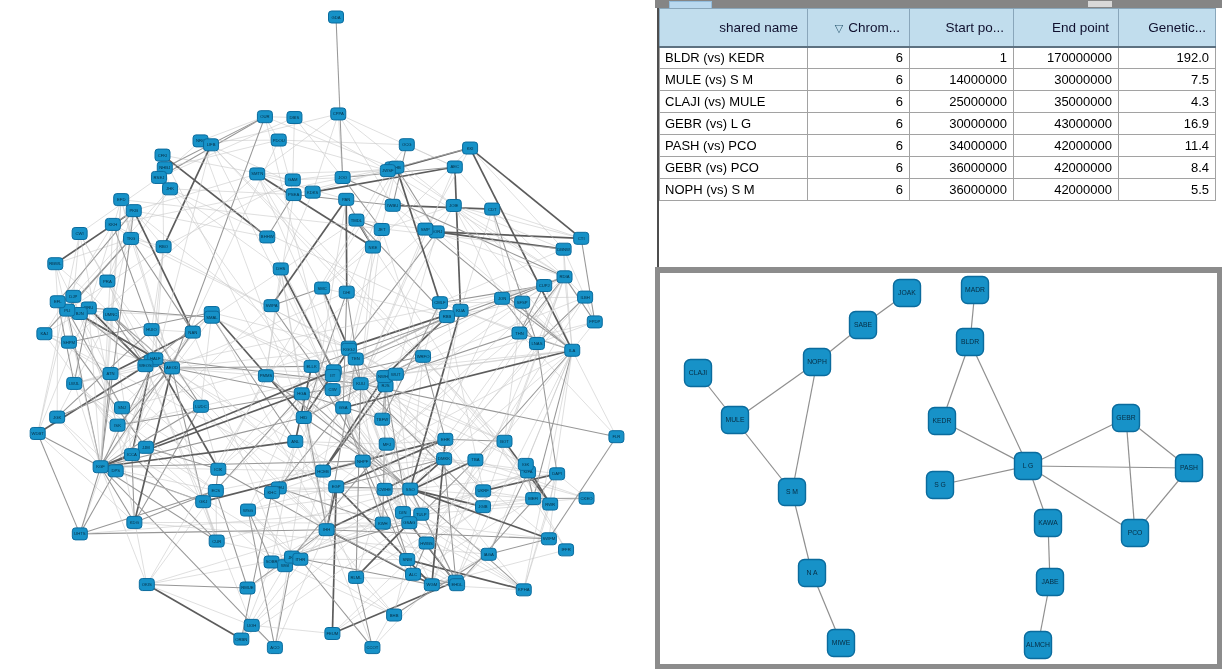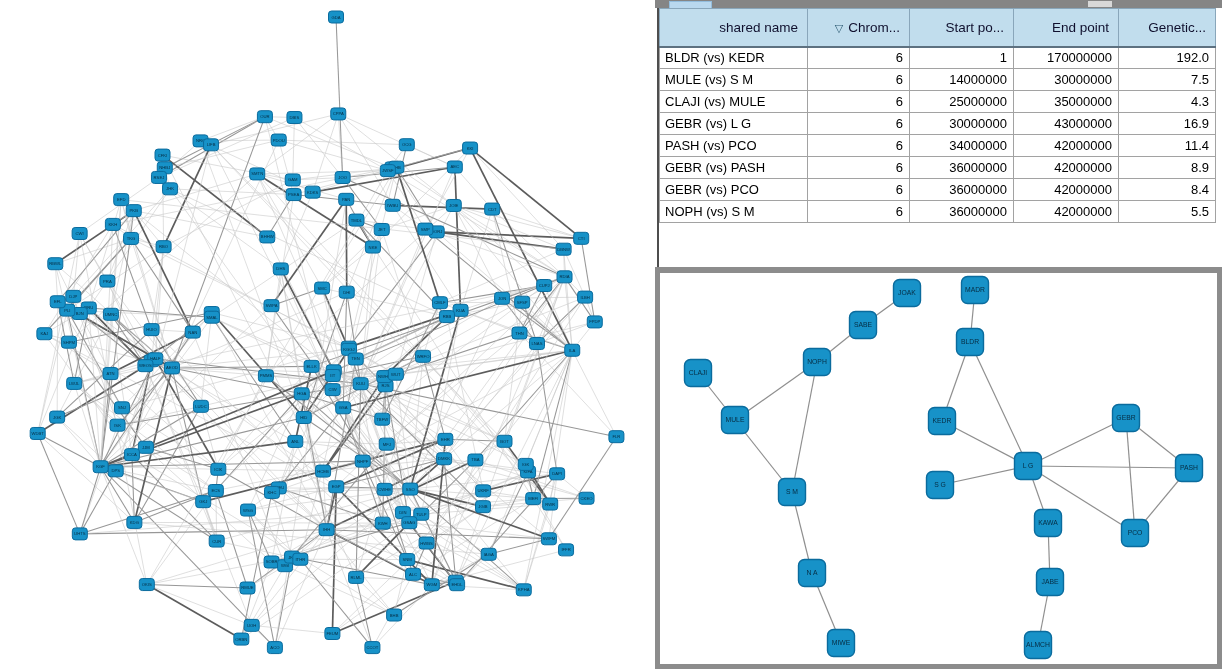--- a/index.html
+++ b/index.html
@@ -1372,27 +1372,20 @@
               <td>16.9</td>
             </tr>
             <tr>
               <td class="left">PASH (vs) PCO</td>
               <td>6</td>
               <td>34000000</td>
               <td>42000000</td>
               <td>11.4</td>
             </tr>
             <tr>
-              <td class="left">GEBR (vs) PASH</td>
-              <td>6</td>
-              <td>36000000</td>
-              <td>42000000</td>
-              <td>8.9</td>
-            </tr>
-            <tr>
               <td class="left">GEBR (vs) PCO</td>
               <td>6</td>
               <td>36000000</td>
               <td>42000000</td>
               <td>8.4</td>
             </tr>
             <tr>
               <td class="left">NOPH (vs) S M</td>
               <td>6</td>
               <td>36000000</td>

